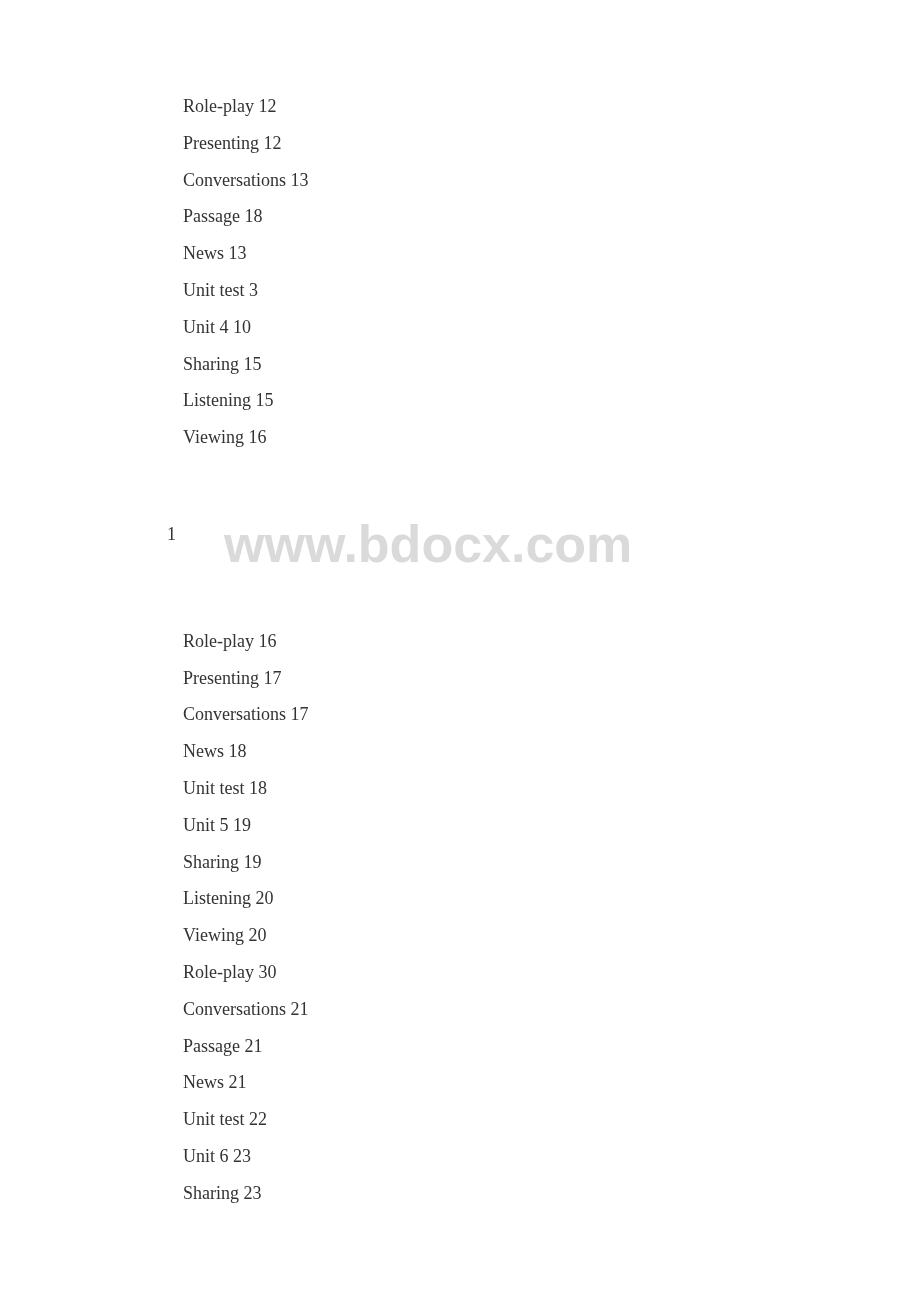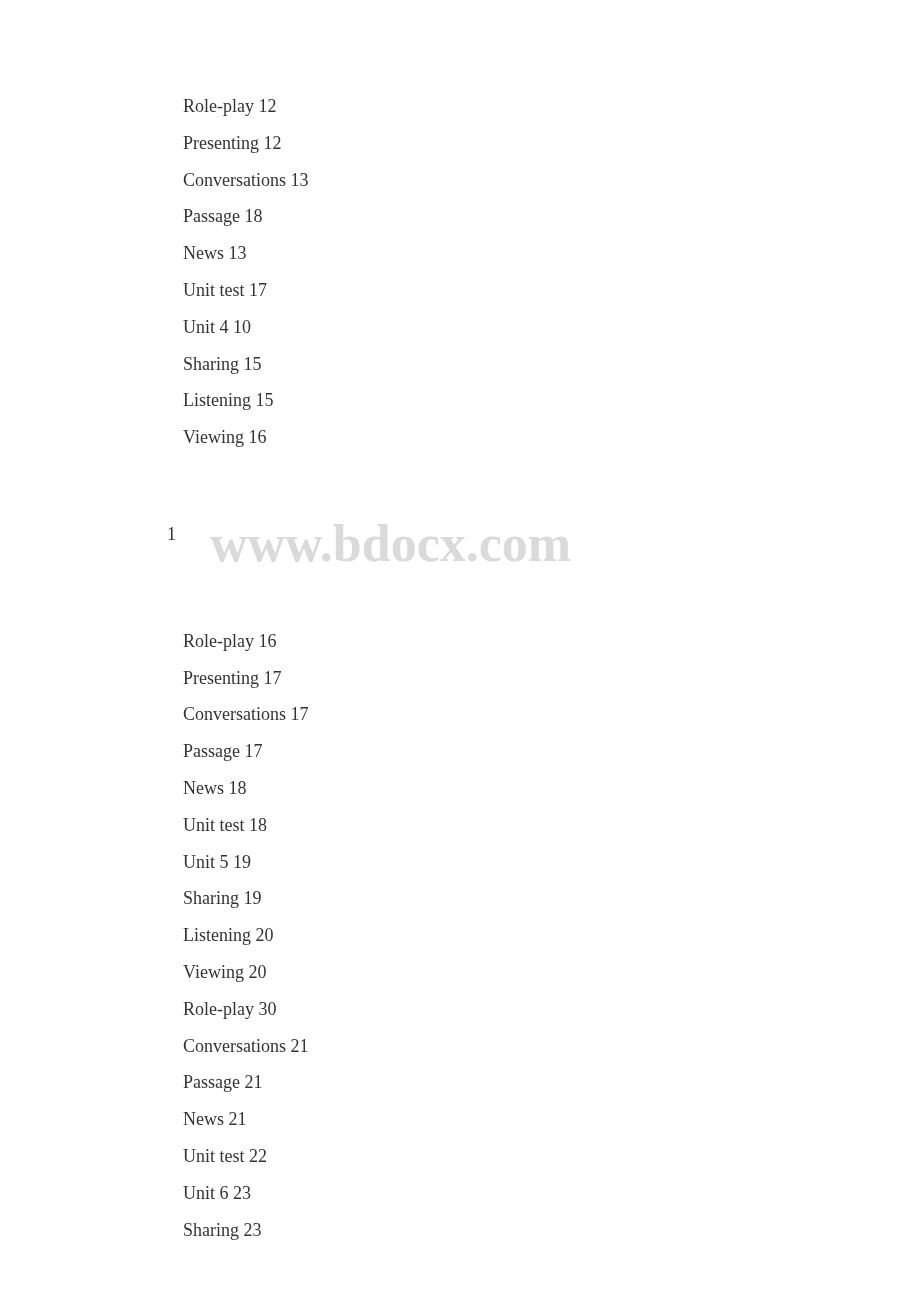--- a/index.html
+++ b/index.html
@@ -33,60 +33,59 @@
 
     .page-number {
       margin: 10px 0 20px 0;
       font-size: 18px;
       line-height: 1.6;
     }
 
     .watermark {
       position: absolute;
       top: 490px;
-      left: 186px;
+      left: 200px;
       font-size: 52px;
       color: rgba(150, 150, 150, 0.35);
-      font-family: Liberation Serif, serif;
+      font-family: Liberation Sans, sans-serif;
       font-weight: bold;
       white-space: nowrap;
       pointer-events: none;
       transform: rotate(0deg);
       z-index: 10;
     }
   </style>
 </head>
 <body>
 
 <div class="page-content">
 
   <div id="group1-container">
       <div class="list-item">Role-play 12</div>
       <div class="list-item">Presenting 12</div>
       <div class="list-item">Conversations 13</div>
       <div class="list-item">Passage 18</div>
       <div class="list-item">News 13</div>
-      <div class="list-item">Unit test 17</div>
+      <div class="list-item">Unit test 3</div>
       <div class="list-item">Unit 4 10</div>
       <div class="list-item">Sharing 15</div>
       <div class="list-item">Listening 15</div>
       <div class="list-item">Viewing 16</div>
     </div>
 
   <div class="spacer-large"></div>
 
   <div class="page-number">1</div>
 
   <div class="spacer-large"></div>
 
   <div id="group2-container">
       <div class="list-item">Role-play 16</div>
       <div class="list-item">Presenting 17</div>
       <div class="list-item">Conversations 17</div>
-      <div class="list-item">Passage 17</div>
       <div class="list-item">News 18</div>
       <div class="list-item">Unit test 18</div>
       <div class="list-item">Unit 5 19</div>
       <div class="list-item">Sharing 19</div>
       <div class="list-item">Listening 20</div>
       <div class="list-item">Viewing 20</div>
       <div class="list-item">Role-play 30</div>
       <div class="list-item">Conversations 21</div>
       <div class="list-item">Passage 21</div>
       <div class="list-item">News 21</div>

